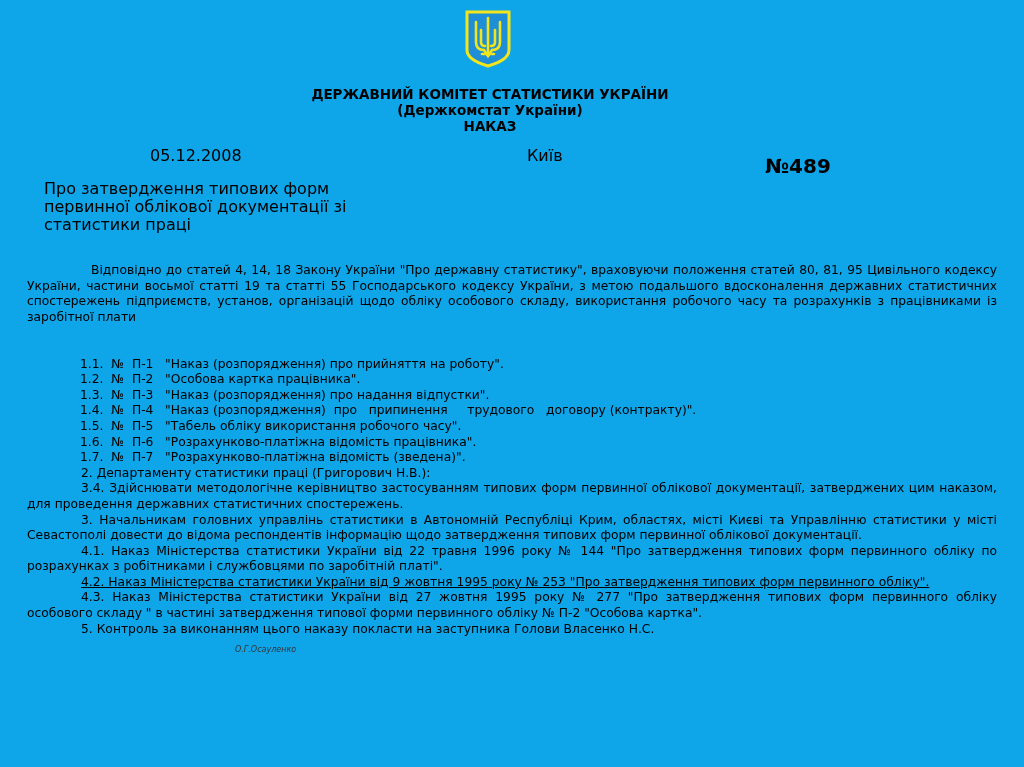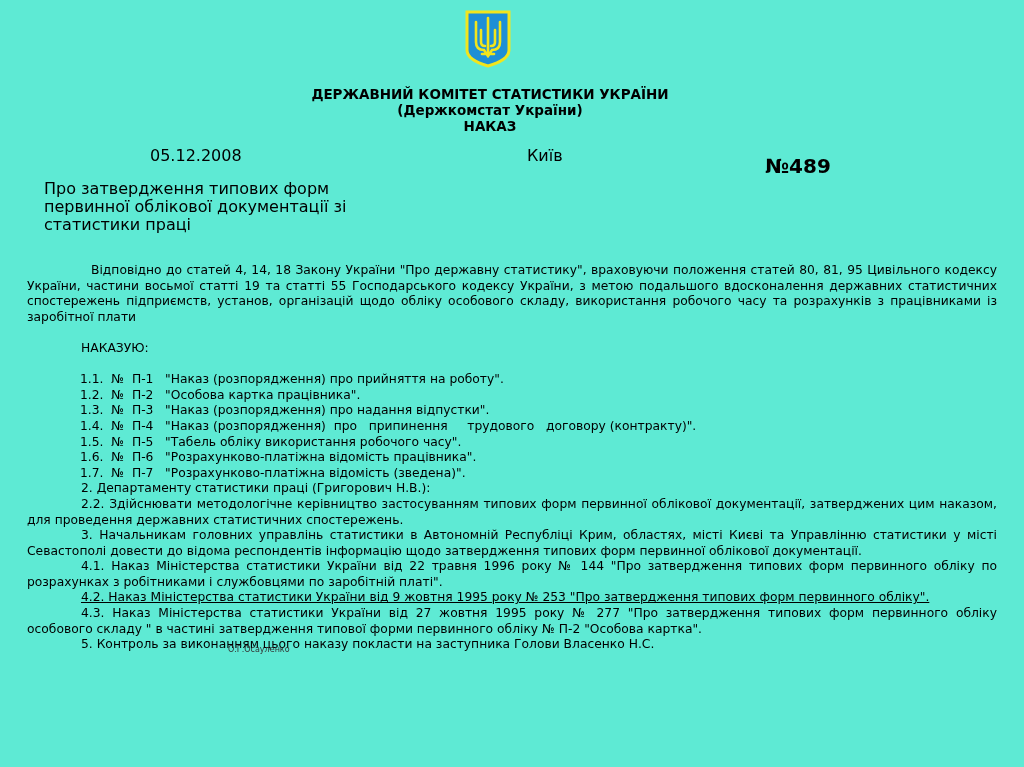--- a/index.html
+++ b/index.html
@@ -1,35 +1,35 @@
 <!DOCTYPE html>
 <html><head>
 <meta charset="utf-8">
 <style>
   html, body { margin: 0; padding: 0; background: #ffffff; }
   body { width: 1024px; height: 767px; position: relative; overflow: hidden;
          font-family: "DejaVu Sans", sans-serif; color: #000; }
-  .page { position: absolute; left: 0; top: 0; width: 1024px; height: 767px; background: #5eead4; }
+  .page { position: absolute; left: 0; top: 0; width: 1024px; height: 767px; background: #0ea5e9; }
   .coat { position: absolute; left: 464px; top: 10px; width: 48px; height: 58px; }
   .hdr { position: absolute; left: 0; width: 1024px; text-align: center; font-weight: bold;
          font-size: 13.5px; line-height: 16px; }
   .hdr1 { top: 86px; left: -22px; }
   .hdr2 { top: 102px; left: -22px; }
   .hdr3 { top: 118px; left: -22px; }
   .date { position: absolute; top: 146px; left: 150px; font-size: 16px; text-align: right; }
   .city { position: absolute; top: 146px; left: 527px; font-size: 16px; text-align: right; }
   .num  { position: absolute; top: 154px; left: 765px; font-size: 20px; font-weight: bold; }
   .subject { position: absolute; top: 180px; left: 44px; width: 340px; font-size: 16px; line-height: 18px; }
   .body { position: absolute; left: 27px; top: 263px; width: 970px; font-size: 12.3px; line-height: 15.6px; }
   .p { margin: 0; text-align: justify; text-align-last: left; }
   .ind { text-indent: 64px; }
   .ind1 { padding-left: 54px; }
   .gap { height: 15.6px; }
   .lst { padding-left: 53px; white-space: pre; }
-  .sig { position: absolute; left: 228px; top: 645px; font-size: 8px; color: #333; }
+  .sig { position: absolute; left: 235px; top: 645px; font-size: 8px; color: #333; font-style: italic; }
 </style>
 </head>
 <body>
 
 <div class="page">
 
   <svg class="coat" viewBox="0 0 48 58">
     <path d="M3 2 H45 V40 Q45 50 24 56 Q3 50 3 40 Z" fill="#1e8fd6" stroke="#f2e51c" stroke-width="3"></path>
     <g fill="none" stroke="#f2e51c" stroke-width="2.6" stroke-linecap="round">
       <path d="M24 8 V46"></path>
@@ -46,31 +46,30 @@
 
   <div class="date">05.12.2008</div>
   <div class="city">Київ</div>
   <div class="num">№489</div>
 
   <div class="subject">Про затвердження типових форм первинної облікової документації зі статистики праці</div>
 
   <div class="body">
     <p class="p ind">Відповідно до статей 4, 14, 18 Закону України "Про державну статистику", враховуючи положення статей 80, 81, 95 Цивільного кодексу України, частини восьмої статті 19 та статті 55 Господарського кодексу України, з метою подальшого вдосконалення державних статистичних спостережень підприємств, установ, організацій щодо обліку особового складу, використання робочого часу та розрахунків з працівниками із заробітної плати</p>
     <div class="gap"></div>
-    <p class="p ind1">НАКАЗУЮ:</p>
     <div class="gap"></div>
     <div class="lst">1.1.  №  П-1   "Наказ (розпорядження) про прийняття на роботу".</div>
     <div class="lst">1.2.  №  П-2   "Особова картка працівника".</div>
     <div class="lst">1.3.  №  П-3   "Наказ (розпорядження) про надання відпустки".</div>
     <div class="lst">1.4.  №  П-4   "Наказ (розпорядження)  про   припинення     трудового   договору (контракту)".</div>
     <div class="lst">1.5.  №  П-5   "Табель обліку використання робочого часу".</div>
     <div class="lst">1.6.  №  П-6   "Розрахунково-платіжна відомість працівника".</div>
     <div class="lst">1.7.  №  П-7   "Розрахунково-платіжна відомість (зведена)".</div>
     <p class="p" style="text-indent:54px;">2. Департаменту статистики праці (Григорович Н.В.):</p>
-    <p class="p" style="text-indent:54px;">2.2.  Здійснювати методологічне керівництво застосуванням типових форм первинної облікової документації, затверджених цим наказом, для проведення державних статистичних спостережень.</p>
+    <p class="p" style="text-indent:54px;">3.4.  Здійснювати методологічне керівництво застосуванням типових форм первинної облікової документації, затверджених цим наказом, для проведення державних статистичних спостережень.</p>
     <p class="p" style="text-indent:54px;">3. Начальникам головних управлінь статистики в Автономній Республіці Крим, областях, місті Києві та Управлінню статистики у місті Севастополі довести до відома респондентів інформацію щодо затвердження типових форм первинної облікової документації.</p>
     <p class="p" style="text-indent:54px;">4.1.  Наказ  Міністерства  статистики  України  від  22  травня  1996  року       №  144   "Про  затвердження  типових  форм  первинного  обліку  по розрахунках з робітниками і службовцями по заробітній платі".</p>
     <p class="p" style="text-indent:54px;text-decoration:underline;">4.2.  Наказ Міністерства статистики України від 9 жовтня 1995 року    № 253   "Про затвердження типових форм первинного обліку".</p>
     <p class="p" style="text-indent:54px;">4.3.  Наказ Міністерства статистики України від 27 жовтня 1995 року    № 277  "Про затвердження типових форм первинного обліку особового складу " в частині затвердження типової форми первинного обліку № П-2 "Особова картка".</p>
     <p class="p" style="text-indent:54px;">5. Контроль за виконанням цього наказу покласти на заступника Голови Власенко Н.С.</p>
   </div>
 
   <div class="sig">О.Г.Осауленко</div>
 </div>
 

